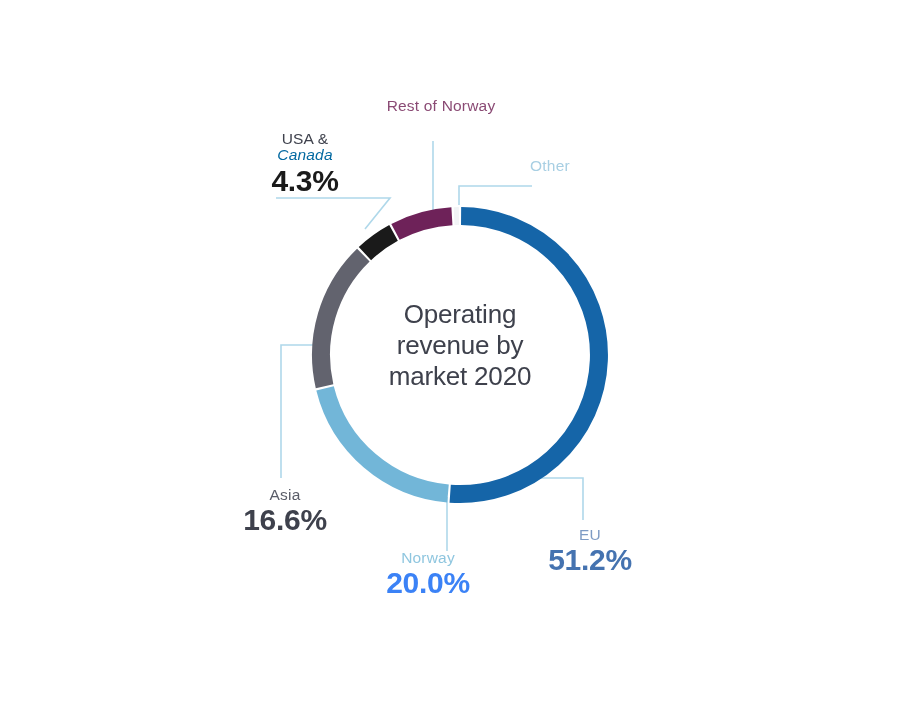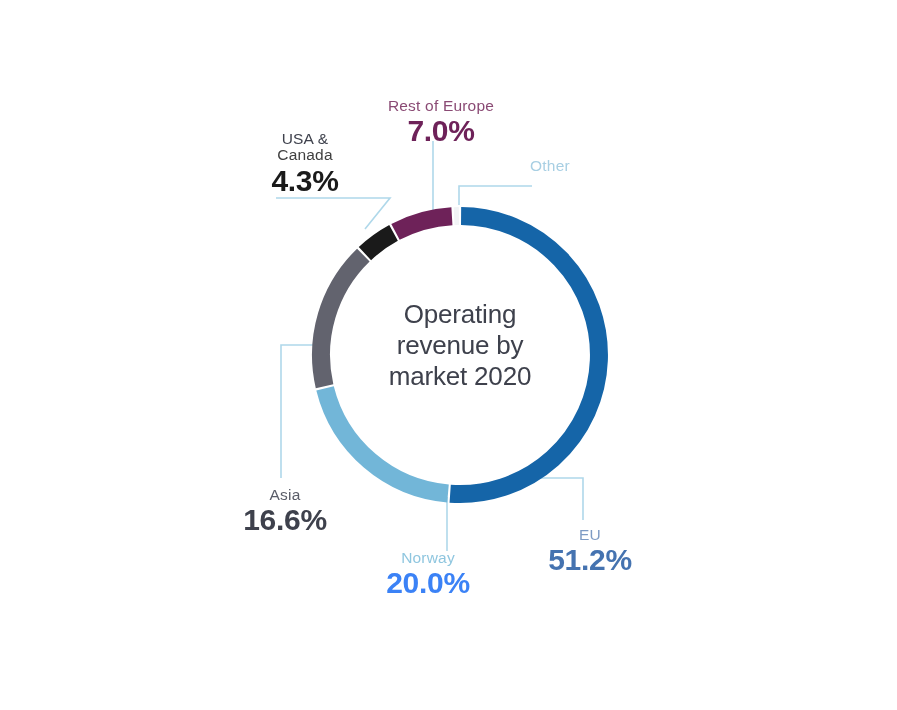--- a/index.html
+++ b/index.html
@@ -101,27 +101,26 @@
 
   </svg>
 
   <div id="center-title">
     <span>Operating</span>
     <span>revenue by</span>
     <span>market 2020</span>
   </div>
 
   <div class="label-group ta-center" id="label-rest-of-europe">
-    <span class="label-name" style="color: rgb(138, 74, 116);">Rest of Europe</span>
-    <span class="label-value" style="color: rgb(110, 34, 89);">7.0%</span>
+    <span class="label-name" style="color: rgb(138, 74, 116);">Rest of Norway</span>
   </div>
 
   <div class="label-group ta-center" id="label-usa-canada">
     <span class="label-name" style="color: rgb(62, 65, 76);">USA &amp;</span>
-    <span class="label-name" style="color: #404040;">Canada</span>
+    <span class="label-name" style="color: #0369a1; font-style: italic;">Canada</span>
     <span class="label-value" style="color: rgb(26, 26, 26);">4.3%</span>
   </div>
 
   <div class="label-group ta-center" id="label-other">
     <span class="label-name" style="color: rgb(168, 207, 227);">Other</span>
   </div>
 
   <div class="label-group ta-center" id="label-eu">
     <span class="label-name" style="color: rgb(126, 155, 196);">EU</span>
     <span class="label-value" style="color: rgb(69, 115, 176);">51.2%</span>

